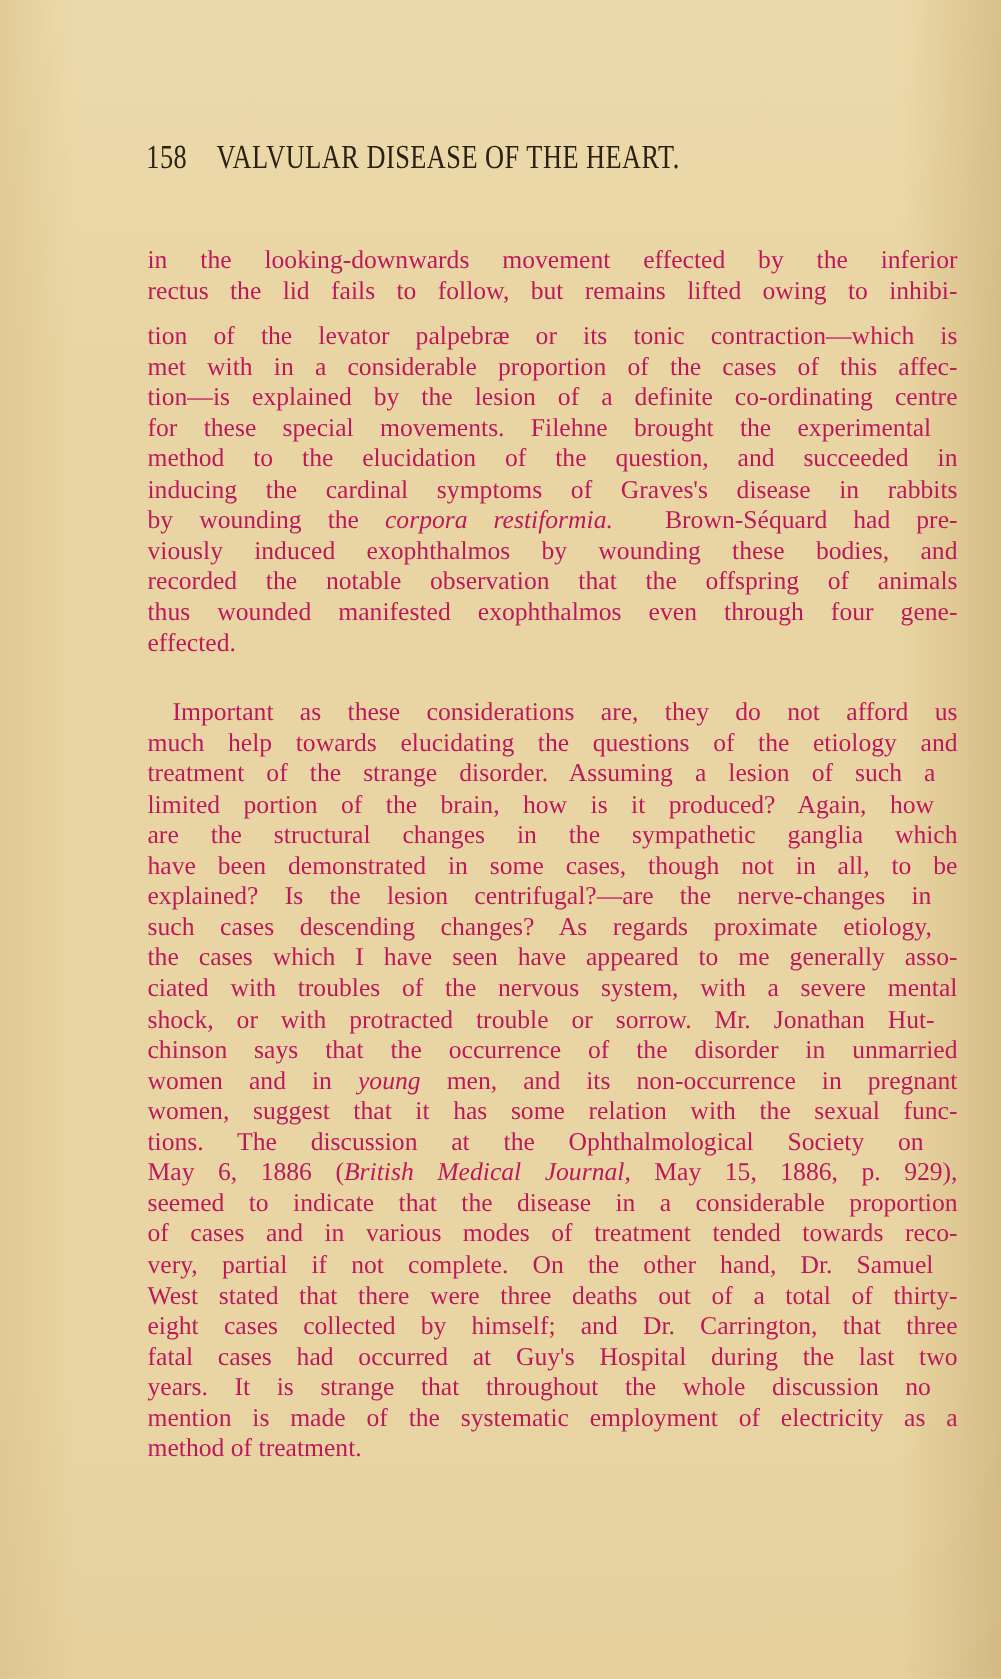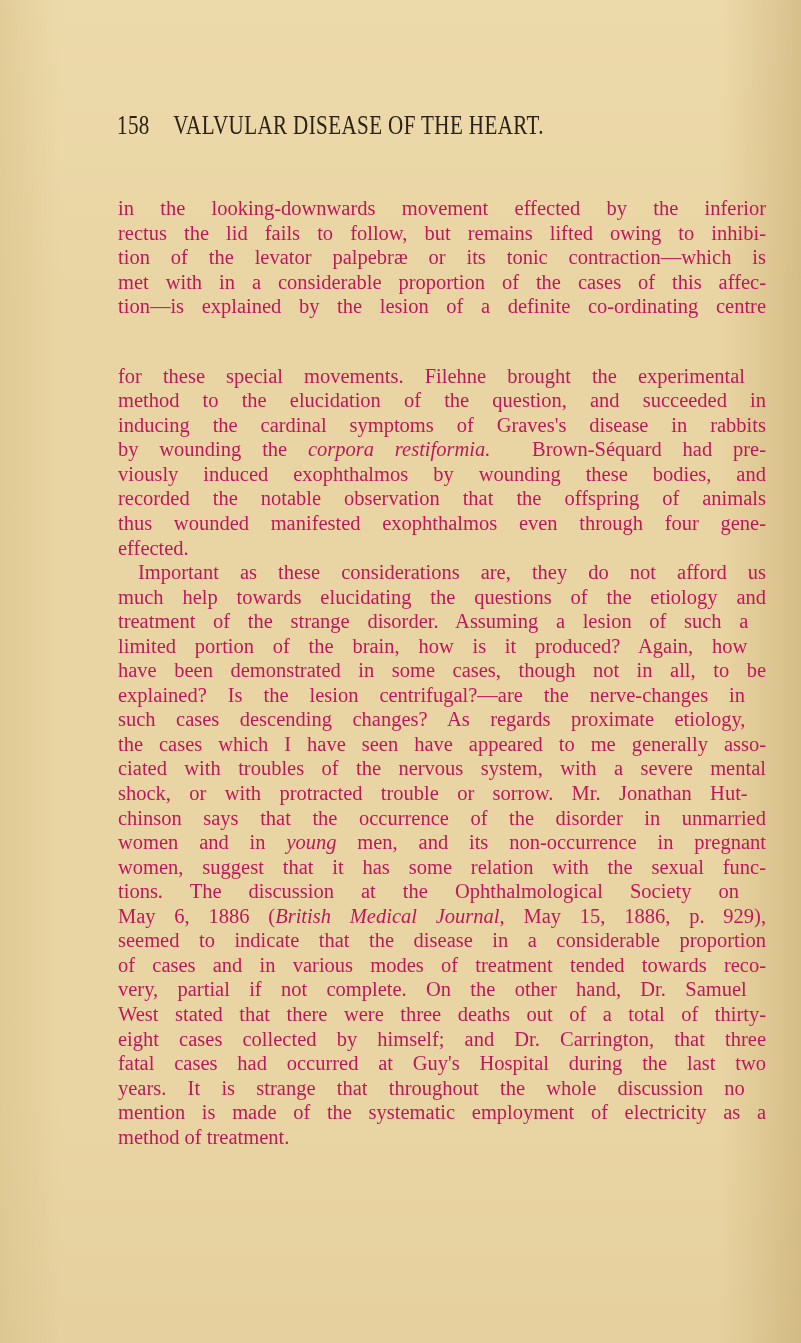--- a/index.html
+++ b/index.html
@@ -61,55 +61,57 @@
     color: #be185d;
   }
   .line.last {
     text-align-last: left;
   }
   .line.indent {
     padding-left: 20px;
   }
   .line.indent {
     box-sizing: border-box;
+    margin-top: 31px;
   }
   em {
     font-style: italic;
   }
 </style>
 </head>
 <body>
 
 <div class="page">
   <div class="running-head">
     <span class="page-number">158</span>
     <span class="running-title">VALVULAR DISEASE OF THE HEART.</span>
   </div>
 
   <div class="body-text" id="body-text">
       <div>
         <div class="line" style="word-spacing: 21.14px; text-align: left; text-align-last: left;">in the looking-downwards movement effected by the inferior</div>
         <div class="line" style="word-spacing: 11.93px; text-align: left; text-align-last: left;">rectus the lid fails to follow, but remains lifted owing to inhibi-</div>
-        <div class="line" style="word-spacing: 15.76px; text-align: left; text-align-last: left;">tion of the levator palpebræ or its tonic contraction—which is</div>
+        <div class="line" style="word-spacing: 15.76px; text-align: left; text-align-last: left; margin-top: 12px;">tion of the levator palpebræ or its tonic contraction—which is</div>
         <div class="line" style="word-spacing: 11.8px; text-align: left; text-align-last: left;">met with in a considerable proportion of the cases of this affec-</div>
         <div class="line" style="word-spacing: 12.48px; text-align: left; text-align-last: left;">tion—is explained by the lesion of a definite co-ordinating centre</div>
-        <div class="line" style="word-spacing: 15.89px; text-align: left; text-align-last: left; margin-top: 45px;">for these special movements.  Filehne brought the experimental</div>
+        <div class="line" style="word-spacing: 15.89px; text-align: left; text-align-last: left;">for these special movements.  Filehne brought the experimental</div>
         <div class="line" style="word-spacing: 17.98px; text-align: left; text-align-last: left;">method to the elucidation of the question, and succeeded in</div>
         <div class="line" style="word-spacing: 17.77px; text-align: left; text-align-last: left;">inducing the cardinal symptoms of Graves's disease in rabbits</div>
         <div class="line" style="white-space: pre; word-spacing: 15.69px; text-align: left; text-align-last: left;"><span>by wounding the </span><em>corpora restiformia.</em><span>  Brown-Séquard had pre-</span></div>
         <div class="line" style="word-spacing: 19.85px; text-align: left; text-align-last: left;">viously induced exophthalmos by wounding these bodies, and</div>
         <div class="line" style="word-spacing: 17.86px; text-align: left; text-align-last: left;">recorded the notable observation that the offspring of animals</div>
         <div class="line" style="word-spacing: 16.53px; text-align: left; text-align-last: left;">thus wounded manifested exophthalmos even through four gene-</div>
         <div class="line last" style="text-align: left;">effected.</div>
       </div>
       <div>
         <div class="line indent" style="word-spacing: 15.93px; text-align: left; text-align-last: left;">Important as these considerations are, they do not afford us</div>
         <div class="line" style="word-spacing: 13.74px; text-align: left; text-align-last: left;">much help towards elucidating the questions of the etiology and</div>
         <div class="line" style="word-spacing: 12.54px; text-align: left; text-align-last: left;">treatment of the strange disorder.  Assuming a lesion of such a</div>
         <div class="line" style="word-spacing: 13.62px; text-align: right; text-align-last: left;">limited portion of the brain, how is it produced?  Again, how</div>
+        <div class="line" style="word-spacing: 20.38px; text-align: left; text-align-last: left;">are the structural changes in the sympathetic ganglia which</div>
         <div class="line" style="word-spacing: 12.38px; text-align: left; text-align-last: left;">have been demonstrated in some cases, though not in all, to be</div>
         <div class="line" style="word-spacing: 15.83px; text-align: left; text-align-last: left;">explained?  Is the lesion centrifugal?—are the nerve-changes in</div>
         <div class="line" style="word-spacing: 15.34px; text-align: left; text-align-last: left;">such cases descending changes?  As regards proximate etiology,</div>
         <div class="line" style="word-spacing: 10.84px; text-align: left; text-align-last: left;">the cases which I have seen have appeared to me generally asso-</div>
         <div class="line" style="word-spacing: 12.25px; text-align: left; text-align-last: left;">ciated with troubles of the nervous system, with a severe mental</div>
         <div class="line" style="word-spacing: 13.18px; text-align: left; text-align-last: left;">shock, or with protracted trouble or sorrow.  Mr. Jonathan Hut-</div>
         <div class="line" style="word-spacing: 16.4px; text-align: left; text-align-last: left;">chinson says that the occurrence of the disorder in unmarried</div>
         <div class="line" style="white-space: pre; word-spacing: 15.7px; text-align: left; text-align-last: left;"><span>women and in </span><em>young</em><span> men, and its non-occurrence in pregnant</span></div>
         <div class="line" style="word-spacing: 13.73px; text-align: left; text-align-last: left;">women, suggest that it has some relation with the sexual func-</div>
         <div class="line" style="word-spacing: 21.9px; text-align: left; text-align-last: left;">tions.  The discussion at the Ophthalmological Society on</div>

